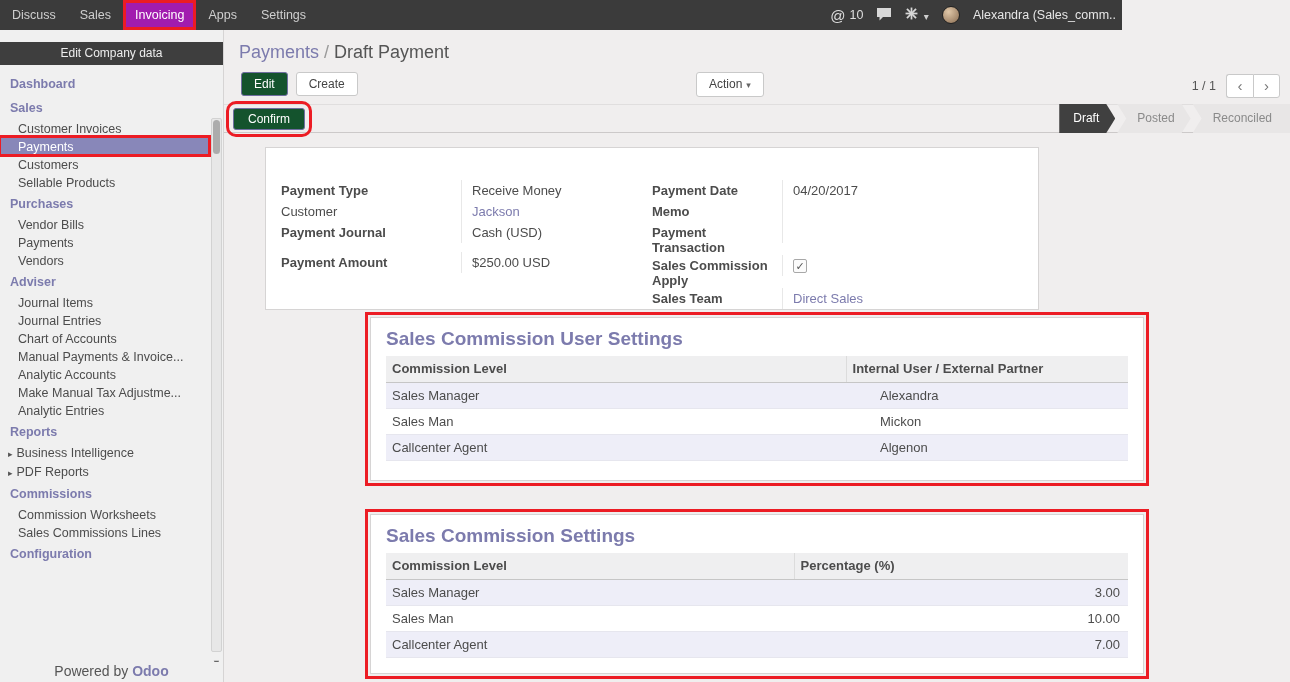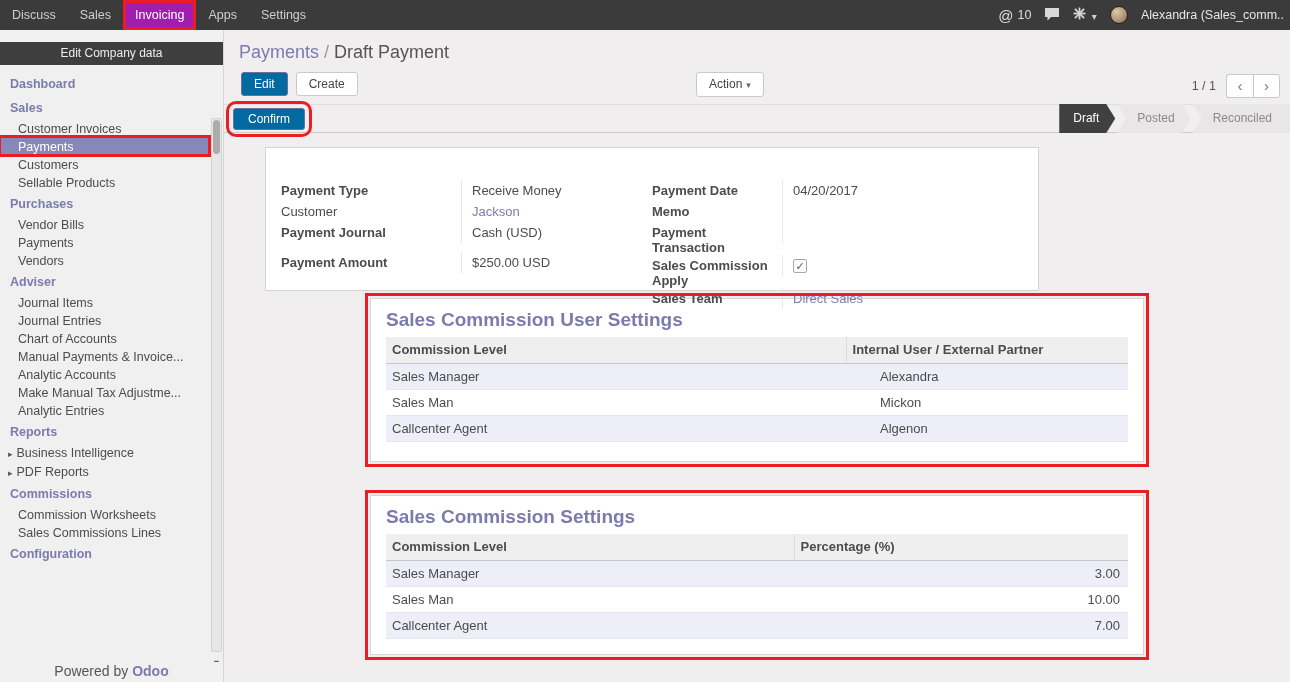--- a/index.html
+++ b/index.html
@@ -1,20 +1,20 @@
 <!DOCTYPE html>
 <html><head>
 <meta charset="utf-8">
 <style>
   * { margin:0; padding:0; box-sizing:border-box; }
   body { font-family:"Liberation Sans","DejaVu Sans",sans-serif; background:#fff; }
   .screen { position:relative; width:1290px; height:682px; background:#f0eeee; overflow:hidden; }
 
   
-  .topbar { position:absolute; top:0; left:0; width:1290px; height:30px; background:#3b3b3b;
+  .topbar { position:absolute; top:0; left:0; width:1122px; height:30px; background:#3b3b3b;
             display:flex; justify-content:space-between; align-items:center; z-index:20; }
   .menus { display:flex; height:30px; }
   .menu-item { padding:0 12px; line-height:30px; font-size:12.5px; color:#cfcfcf; cursor:pointer; white-space:nowrap; }
   .menu-item.active { background:#a21caf; color:#fff; }
   .systray { display:flex; align-items:center; gap:13px; padding-right:6px; color:#dedede; font-size:12.5px; }
   .mention { display:flex; align-items:center; gap:4px; }
   .at-sign { font-size:15px; }
   .avatar { width:18px; height:18px; border-radius:50%; background:radial-gradient(circle at 35% 30%, #e0c7a8, #8a6d52); display:inline-block; border:1px solid #222; }
   .user-name { max-width:150px; overflow:hidden; white-space:nowrap; color:#e6e6e6; }
   .caret { font-size:10px; color:#cfcfcf; margin-left:2px; }
@@ -57,21 +57,21 @@
   
   .main { position:absolute; top:30px; left:224px; width:1066px; height:652px; background:#f0eeee; }
   .breadcrumb-row { height:40px; padding:12px 0 0 15px; font-size:18px; }
   .bc-parent { color:#7c7bad; cursor:pointer; }
   .bc-sep { color:#9a9a9a; margin:0 5px; }
   .bc-current { color:#555; }
 
   .control-row { height:34px; position:relative; padding:2px 0 0 17px; display:flex; align-items:flex-start; gap:8px; }
   .btn { display:inline-block; font-size:12px; padding:4px 12px; border-radius:3px; border:1px solid #c9c9c9;
          background:#fff; color:#444; cursor:pointer; line-height:14px; }
-  .btn-primary { background:#0369a1; border-color:#6f6ea0; color:#fff; }
+  .btn-primary { background:#14532d; border-color:#6f6ea0; color:#fff; }
   .action-dd { position:absolute; left:472px; top:2px; }
   .dd-caret { font-size:9px; margin-left:4px; color:#666; }
   .pager { position:absolute; right:10px; top:4px; display:flex; align-items:center; gap:10px; }
   .pager-text { font-size:12.5px; color:#555; }
   .pager-btns { display:flex; }
   .pager-btn { width:27px; height:24px; background:#fff; border:1px solid #c9c9c9; color:#777;
                font-size:15px; line-height:22px; text-align:center; cursor:pointer; }
   .pager-btn.prev { border-radius:3px 0 0 3px; border-right:none; }
   .pager-btn.next { border-radius:0 3px 3px 0; }
 
@@ -81,21 +81,21 @@
   .statusbar { display:flex; height:29px; }
   .status { line-height:29px; font-size:12px; padding:0 16px 0 20px; margin-left:2px; background:#e8e6e6; color:#8a8a8a;
             clip-path:polygon(0 0, calc(100% - 9px) 0, 100% 50%, calc(100% - 9px) 100%, 0 100%, 9px 50%); cursor:pointer; }
   .status.first { clip-path:polygon(0 0, calc(100% - 9px) 0, 100% 50%, calc(100% - 9px) 100%, 0 100%); padding-left:14px; }
   .status.last { clip-path:polygon(0 0, 100% 0, 100% 100%, 0 100%, 9px 50%); padding-right:18px; }
   .status.active { background:#404040; color:#fff;text-align:right; }
 
   
   .sheets { padding-top:14px; }
   .sheet { width:774px; margin:0 auto; background:#fff; border:1px solid #d6d4d4; }
-  .sheet-fields { height:144px; padding:32px 15px 0; display:flex;margin-left:41px; }
+  .sheet-fields { height:163px; padding:32px 15px 0; display:flex;margin-left:41px; }
   .fcol { width:50%; }
   .field-row { display:flex; align-items:flex-start; min-height:21px; font-size:13px; }
   .field-row.spaced { margin-top:9px; }
   .f-label { width:180px; color:#4c4c4c; font-weight:bold; padding-top:3px; line-height:15px; }
   .f-label.normal { font-weight:normal; }
   .fcol-right .f-label { width:130px; }
   .f-value { flex:1; border-left:1px solid #e8e8e8; padding:3px 0 3px 10px; min-height:21px; color:#4c4c4c; line-height:15px; }
   .f-value .link { color:#7c7bad; text-decoration:none; cursor:pointer; }
   .checkbox { display:inline-block; width:14px; height:14px; border:1px solid #a8a8a8; background:#fbfbfb;
               border-radius:2px; text-align:center; cursor:pointer; }

